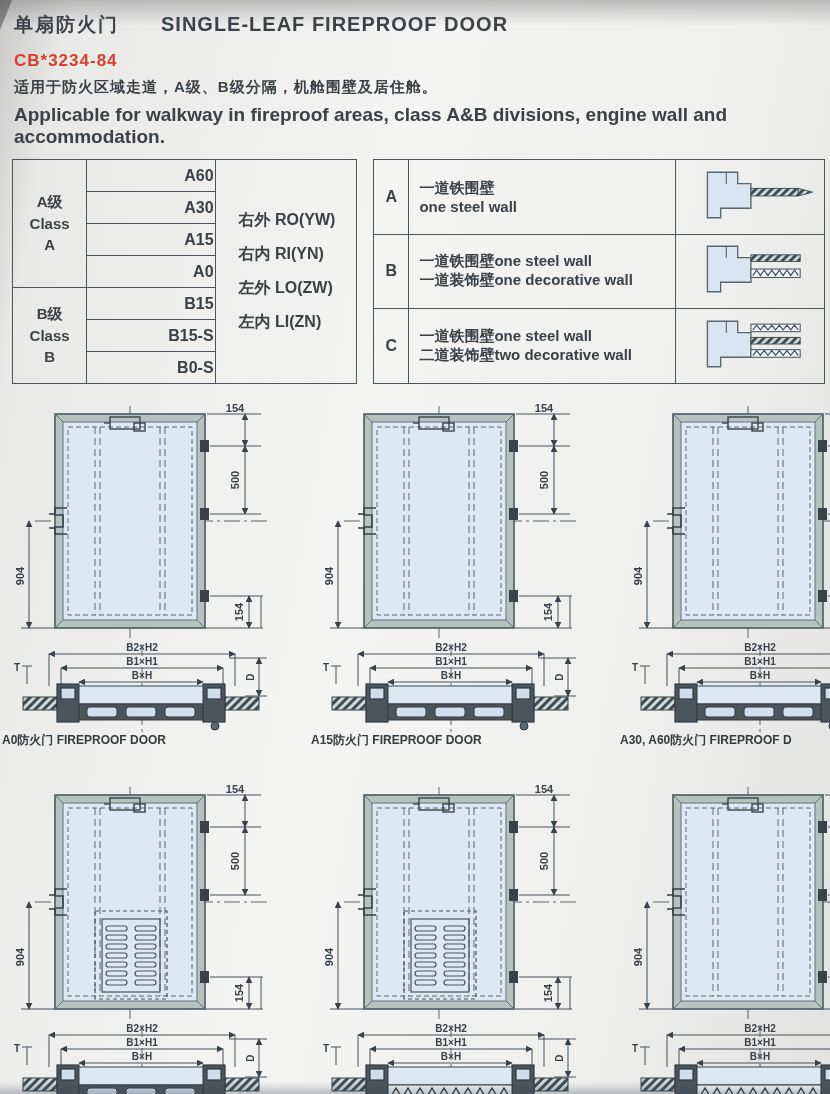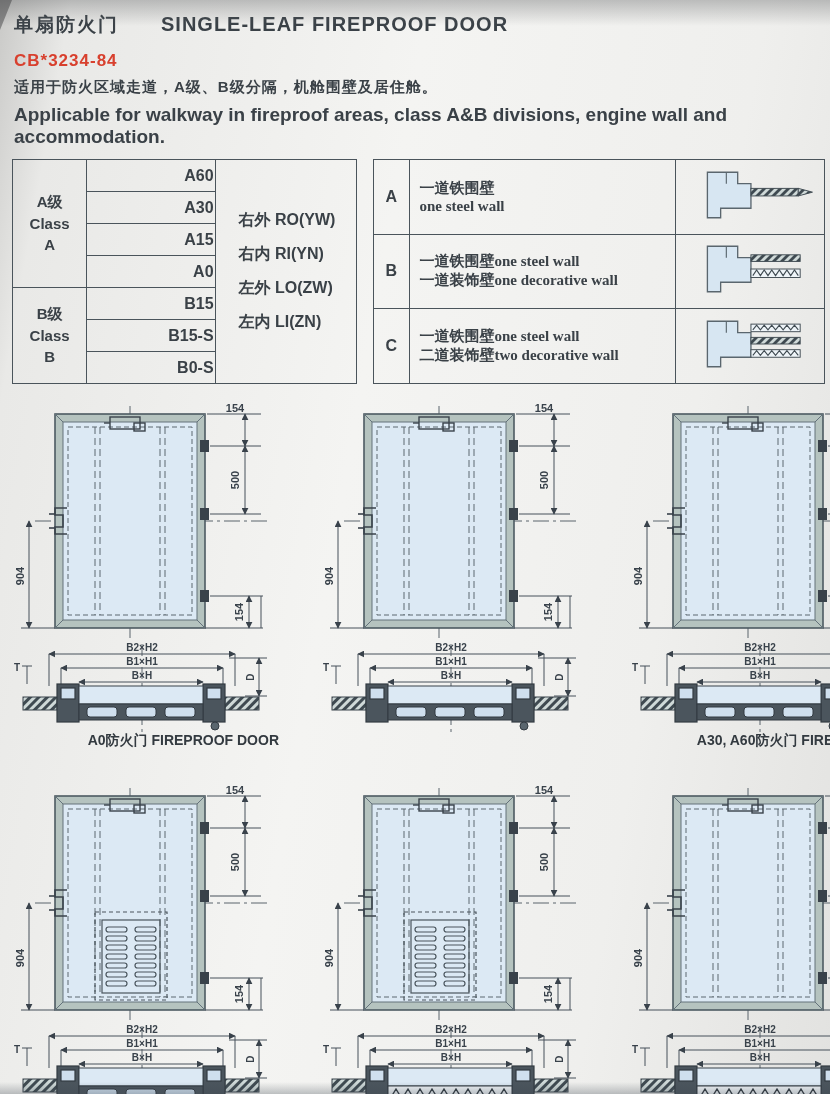--- a/index.html
+++ b/index.html
@@ -24,27 +24,27 @@
   .class-table{width:345px;}
   .class-table td{border:1.6px solid #4a545b;font-size:15px;text-align:center;vertical-align:middle;}
   .class-table td.grp{width:72px;white-space:pre-line;line-height:1.45;font-weight:600;}
   .class-table td.rate{width:128px;height:29px;font-size:16px;font-weight:700;text-align:right;}
   .class-table td.orient{width:140px;font-weight:700;font-size:16px;}
   .class-table td.orient div{margin:13px 0;text-align:left;padding-left:22px;}
   .wall-table{width:452px;margin-left:16px;}
   .wall-table td{border:1.6px solid #4a545b;vertical-align:middle;}
   .wall-table td.key{width:34px;text-align:center;font-size:16px;font-weight:700;height:69px;}
   .wall-table td.desc{width:268px;padding-left:10px;font-size:15px;font-weight:600;}
-  .wall-table td.desc div{margin:0 0;font-family:Liberation Serif, serif;}
+  .wall-table td.desc div{margin:0 0;}
   .wall-table td.icon{width:146px;text-align:center;}
   .figures-row{display:flex;margin-top:20px;padding-left:2px;gap:32px;}
   .figures-row.row2{margin-top:36px;}
   .fig{flex:0 0 277px;width:277px;}
   .fig svg{display:block;margin:0 auto;}
-  .fig-label{text-align:right;font-size:14px;font-weight:700;color:#333a40;margin-top:-2px;white-space:nowrap;}
+  .fig-label{text-align:left;font-size:12px;font-weight:700;color:#333a40;margin-top:-2px;white-space:nowrap;}
   .defs-svg{position:absolute;width:0;height:0;}
   svg text{font-family:"Liberation Sans",sans-serif;}
 </style>
 </head>
 <body>
 
 <div class="page">
   <div class="corner-shadow"></div>
 
   <svg class="defs-svg" aria-hidden="true">
@@ -410,20 +410,24 @@
         <rect x="117" y="67" width="30" height="10" rx="3" fill="#cfdfee"></rect>
         <rect x="156" y="67" width="30" height="10" rx="3" fill="#cfdfee"></rect>
       </g>
       <g class="section-zigzag" stroke="#333b42" fill="none" display="none">
         <rect x="70" y="64" width="124" height="16" fill="#f2f6f9"></rect>
         <polyline points="72,77 78,67 84,77 90,67 96,77 102,67 108,77 114,67 120,77 126,67 132,77 138,67 144,77 150,67 156,77 162,67 168,77 174,67 180,77 186,67 192,77" stroke-width="1.4"></polyline>
       </g>
       <circle cx="206" cy="86" r="4" fill="#5a666e" stroke="#333b42"></circle>
     </svg>
 
+    <div class="fig-label">
+      <span class="label-cn">A15防火门</span>
+      <span class="label-en">FIREPROOF DOOR</span>
+    </div>
   </div>
       <div class="fig">
     <svg class="door-svg" width="264" height="236" viewBox="0 0 264 236">
       <g stroke="#5a656d" stroke-width="1" fill="none" stroke-dasharray="16 4 3 4">
         <line x1="121" y1="2" x2="121" y2="234"></line>
         <line x1="26" y1="117" x2="258" y2="117"></line>
       </g>
       <rect x="46" y="10" width="150" height="214" fill="#b5c3bf" stroke="#4d5a62" stroke-width="1.6"></rect>
       <rect x="54" y="18" width="134" height="198" fill="#dce9f4" stroke="#64727b" stroke-width="1"></rect>
       <g stroke="#64727b" stroke-width="1">

